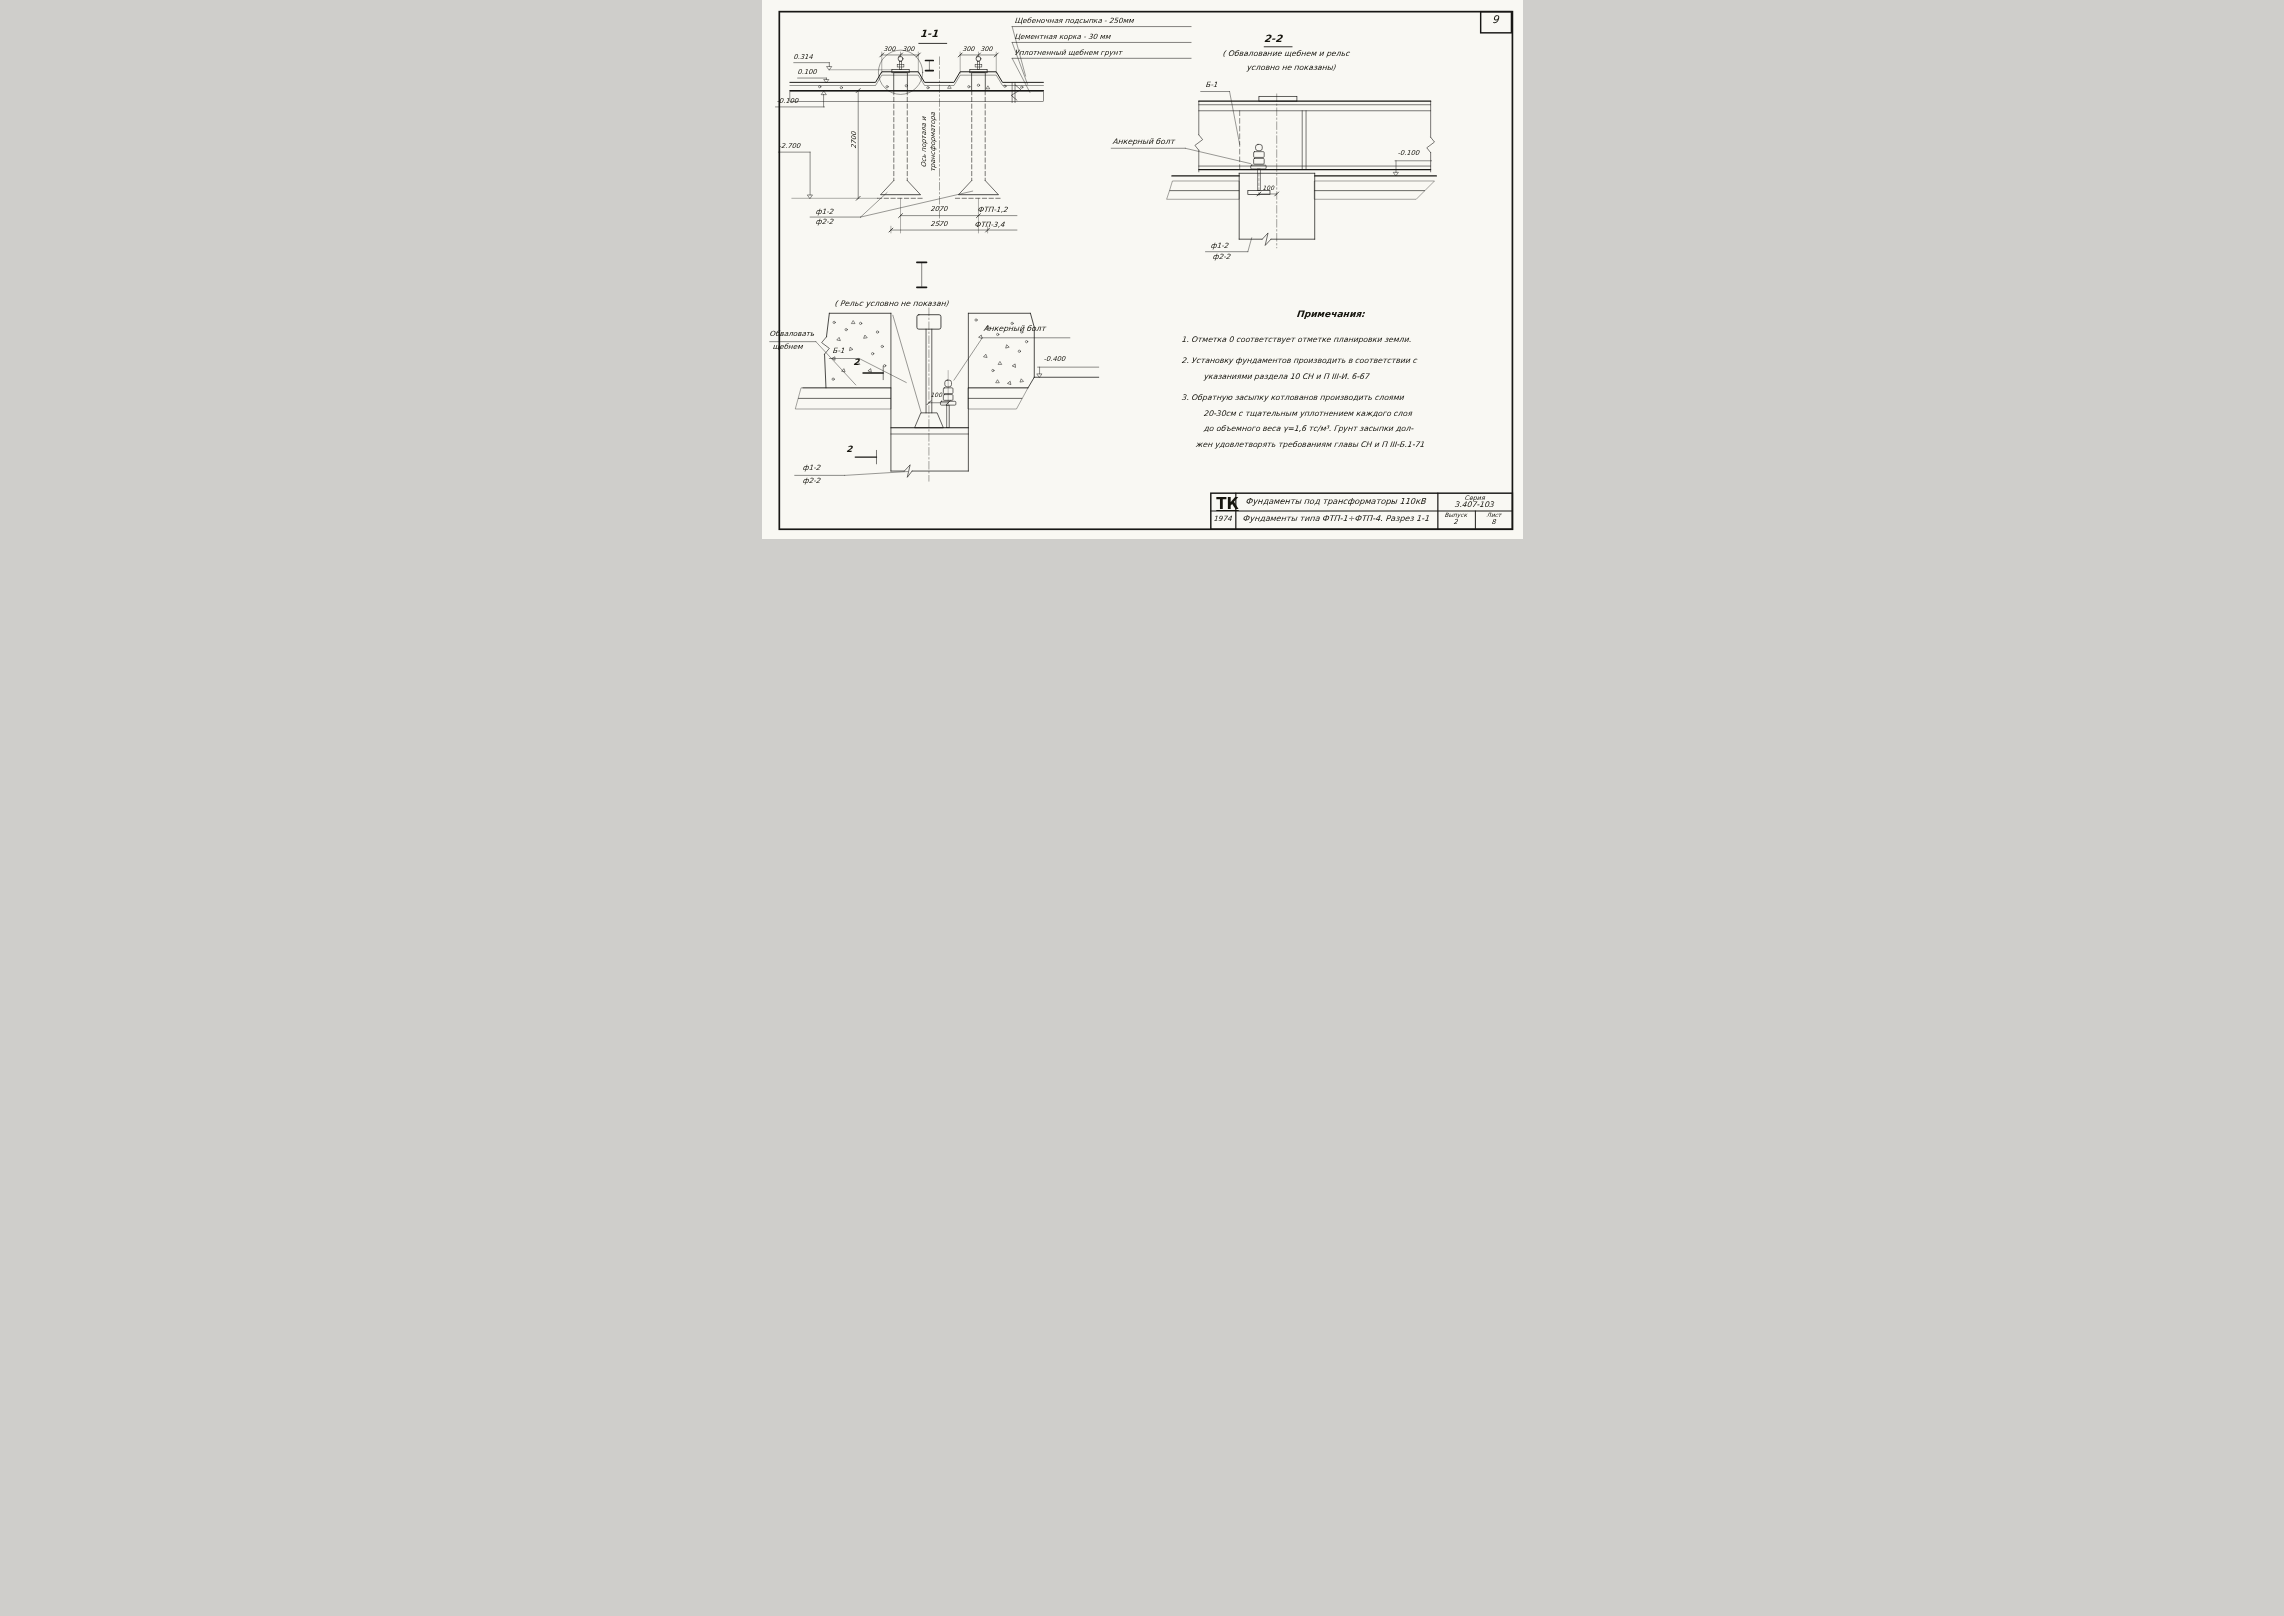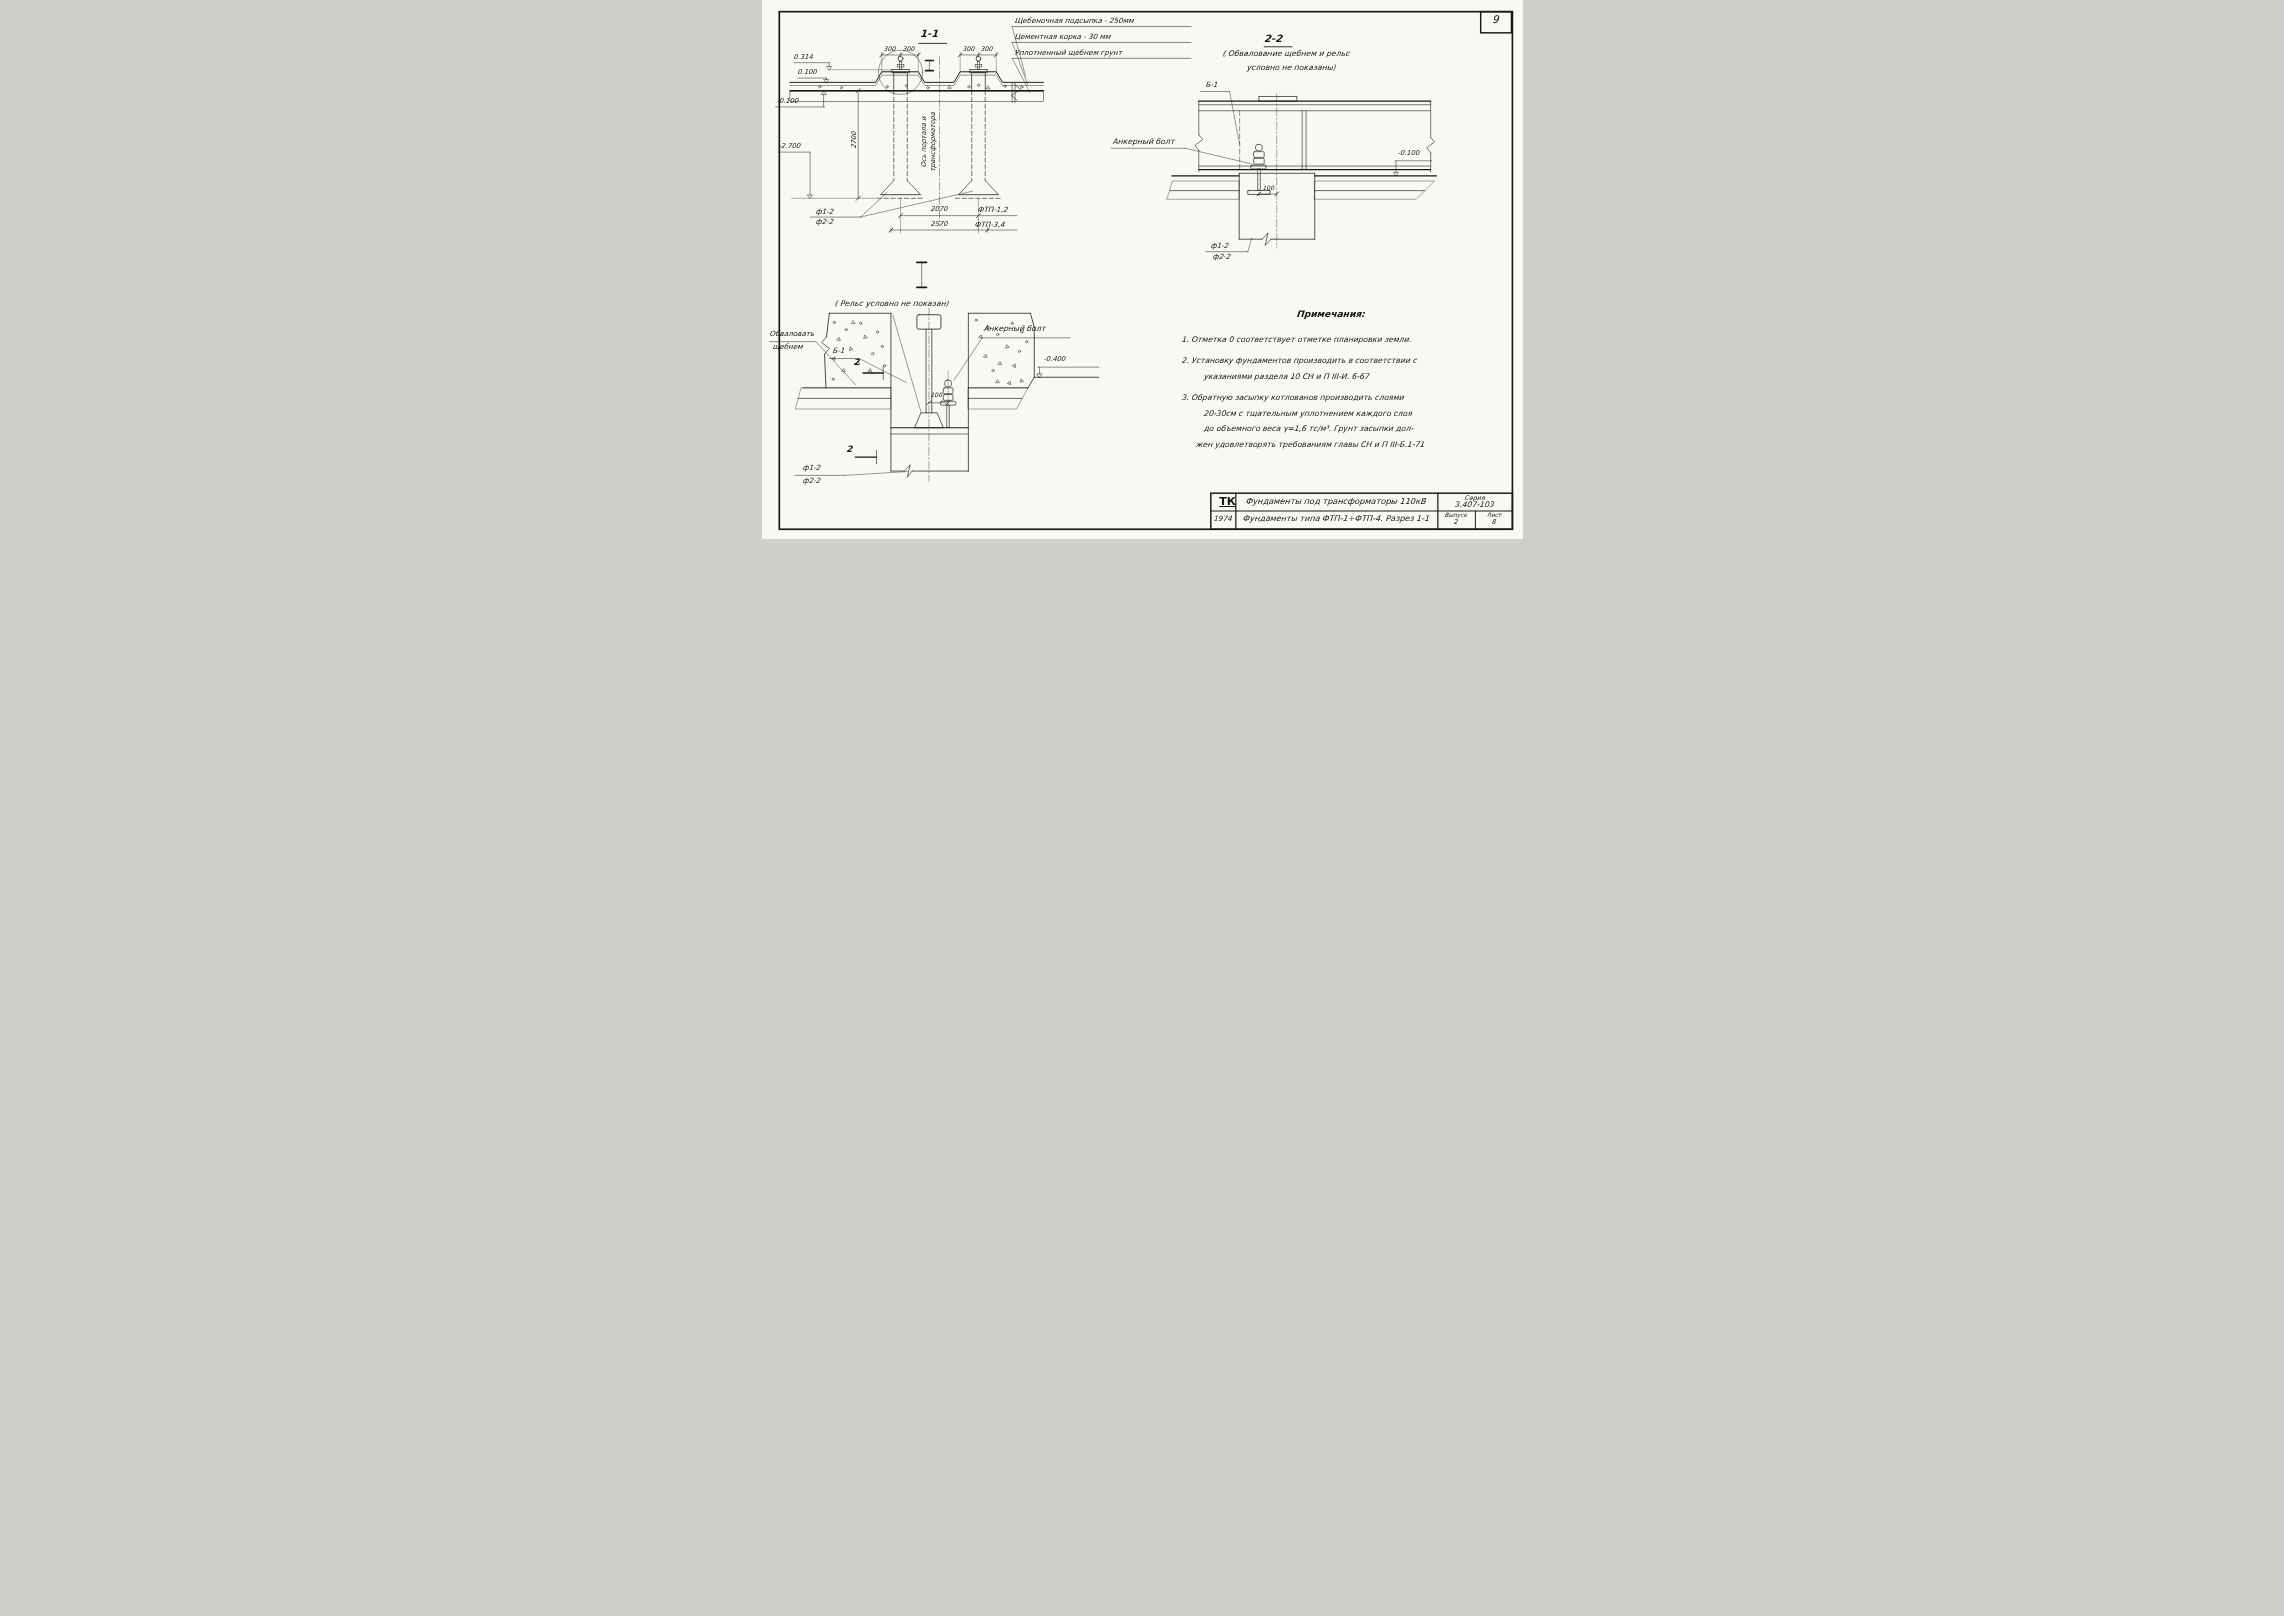--- a/index.html
+++ b/index.html
@@ -393,21 +393,21 @@
 
 <span class="lbl b" style="left:535px;top:309px;font-size:9.1px;"><i class="sk">Примечания:</i></span>
 <span class="lbl" style="left:420px;top:336px;font-size:7.7px;"><i class="sk">1. Отметка 0 соответствует отметке планировки земли.</i></span>
 <span class="lbl" style="left:420px;top:357px;font-size:7.7px;"><i class="sk">2. Установку фундаментов производить в соответствии с</i></span>
 <span class="lbl" style="left:442px;top:373px;font-size:7.7px;"><i class="sk">указаниями раздела 10 СН и П III-И. 6-67</i></span>
 <span class="lbl" style="left:420px;top:394px;font-size:7.7px;"><i class="sk">3. Обратную засыпку котлованов производить слоями</i></span>
 <span class="lbl" style="left:442px;top:410px;font-size:7.7px;"><i class="sk">20-30см с тщательным уплотнением каждого слоя</i></span>
 <span class="lbl" style="left:442px;top:425px;font-size:7.7px;"><i class="sk">до объемного веса γ=1,6 тс/м³.  Грунт засыпки дол-</i></span>
 <span class="lbl" style="left:434px;top:441px;font-size:7.7px;"><i class="sk">жен удовлетворять требованиям главы СН и П III-Б.1-71</i></span>
 
-<span class="lbl ctr b" style="left:449px;top:496px;width:34px;font-size:11px;font-style:normal;text-decoration:underline;"><span>ТК</span></span>
+<span class="lbl ctr b" style="left:449px;top:496px;width:34px;font-size:15px;font-style:normal;text-decoration:underline;"><span>ТК</span></span>
 <span class="lbl ctr" style="left:449px;top:515px;width:25px;font-size:7.2px;"><i class="sk">1974</i></span>
 <span class="lbl ctr" style="left:476px;top:497px;width:197px;font-size:8.2px;"><i class="sk">Фундаменты под трансформаторы 110кВ</i></span>
 <span class="lbl ctr" style="left:476px;top:515px;width:197px;font-size:8px;"><i class="sk">Фундаменты типа ФТП-1÷ФТП-4.  Разрез 1-1</i></span>
 <span class="lbl ctr" style="left:676px;top:495px;width:75px;font-size:6.3px;"><i class="sk">Серия</i></span>
 <span class="lbl ctr" style="left:676px;top:501px;width:75px;font-size:7.7px;"><i class="sk">3.407-103</i></span>
 <span class="lbl ctr" style="left:676px;top:512px;width:38px;font-size:5.8px;"><i class="sk">Выпуск</i></span>
 <span class="lbl ctr" style="left:676px;top:519px;width:38px;font-size:6.7px;"><i class="sk">2</i></span>
 <span class="lbl ctr" style="left:714px;top:512px;width:37px;font-size:5.8px;"><i class="sk">Лист</i></span>
 <span class="lbl ctr" style="left:714px;top:519px;width:37px;font-size:6.7px;"><i class="sk">8</i></span>
 

